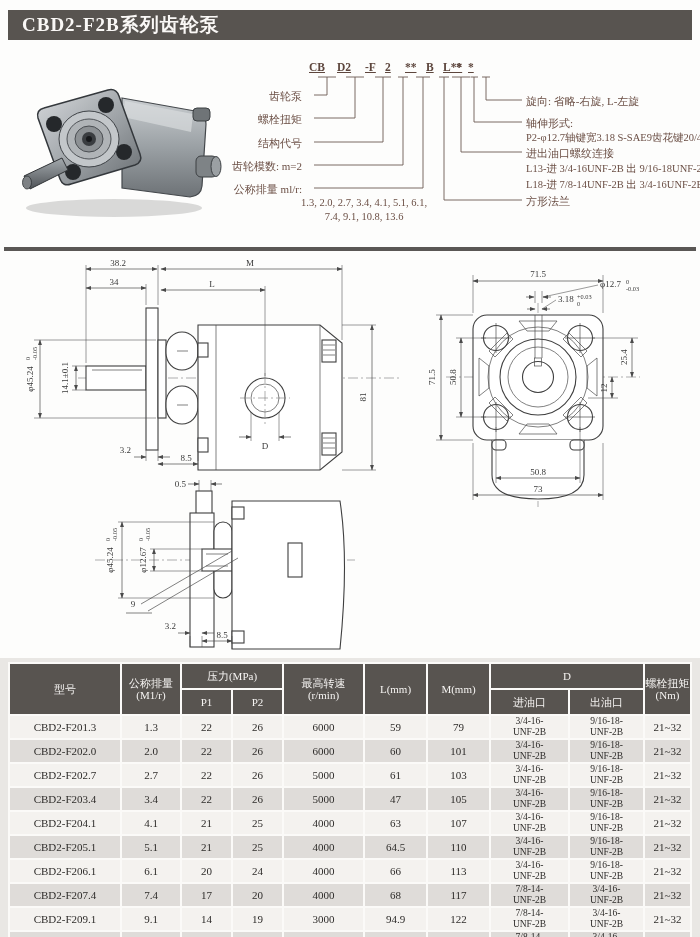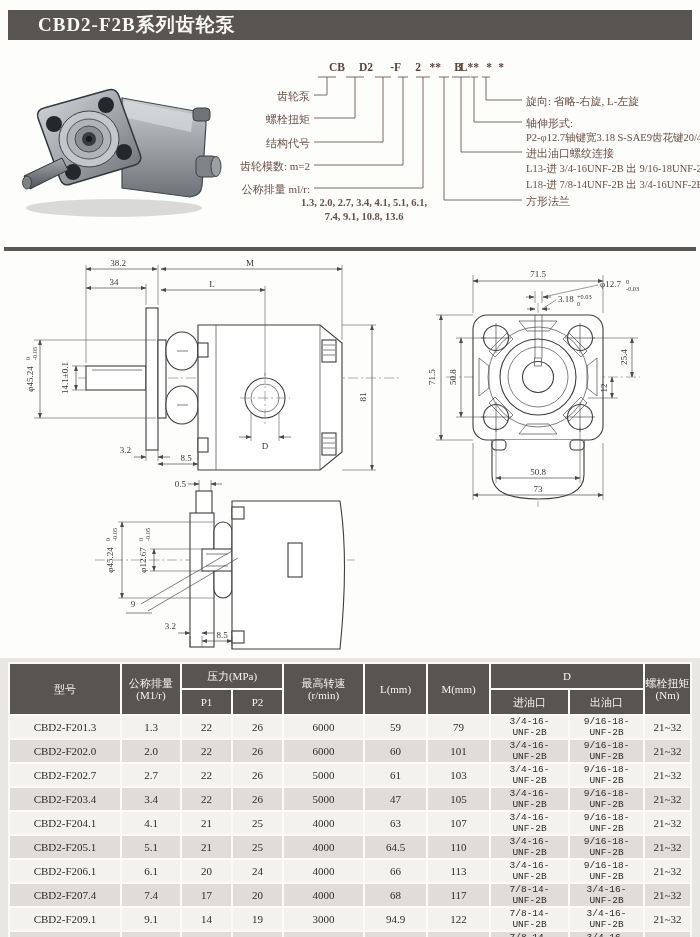--- a/index.html
+++ b/index.html
@@ -1,33 +1,33 @@
 <!DOCTYPE html>
 <html><head>
 <meta charset="utf-8">
 <style>
   html,body{margin:0;padding:0;background:#ffffff;}
   .page{position:relative;width:700px;height:937px;background:#fdfdfc;overflow:hidden;
         font-family:"Liberation Serif","DejaVu Serif",serif;color:#2e2c2a;}
   
   .title-bar{position:absolute;left:8px;top:10px;width:684px;height:30px;background:#585450;
-             color:#faf8f6;font-size:19px;font-weight:bold;line-height:30px;padding-left:30px;
+             color:#faf8f6;font-size:19px;font-weight:bold;line-height:30px;padding-left:14px;
              box-sizing:border-box;letter-spacing:1px;}
   
   .photo{position:absolute;left:10px;top:56px;width:212px;height:170px;}
   
   .diagram{position:absolute;left:250px;top:55px;width:450px;height:185px;font-size:11px;color:#6b4f45;}
   .diagram svg{position:absolute;left:0;top:0;pointer-events:none;}
-  .code-seg{position:absolute;top:6px;width:36px;text-align:right;font-size:11.5px;color:#5d463d;font-weight:bold;}
+  .code-seg{position:absolute;top:6px;width:36px;text-align:left;font-size:11.5px;color:#5d463d;font-weight:bold;text-decoration:underline;}
   .dlabel{position:absolute;white-space:nowrap;line-height:14px;}
-  .dlabel.left{right:390px;text-align:left;}
+  .dlabel.left{right:398px;text-align:left;}
   .dlabel.rightl{left:276px;text-align:left;}
   .ddetail{font-size:10.5px;}
   .dvalues{position:absolute;left:6px;top:141px;width:216px;text-align:center;white-space:pre-line;
-           font-size:10.5px;line-height:14px;font-weight:bold;}
+           font-size:10.5px;line-height:14px;}
   
   .divider{position:absolute;left:4px;top:247px;width:692px;height:4px;background:#5a5755;}
   
   .drawings{position:absolute;left:0;top:255px;width:700px;height:400px;}
   .outline{stroke:#3f3f3f;stroke-width:1.1;fill:#ffffff;}
   .thin{stroke:#4a4a4a;stroke-width:0.7;fill:none;}
   .cl{stroke:#7a7a7a;stroke-width:0.6;stroke-dasharray:10 3 2 3;fill:none;}
   .dim{stroke:#4a4a4a;stroke-width:0.7;fill:none;marker-start:url(#ar);marker-end:url(#ar);}
   .dime{stroke:#4a4a4a;stroke-width:0.7;fill:none;marker-end:url(#ar);}
   .ext{stroke:#4a4a4a;stroke-width:0.55;fill:none;}
@@ -36,21 +36,21 @@
   
   .table-section{position:absolute;left:0;top:658px;width:700px;height:279px;background:#e9e7e4;
                  padding:4px 8px;box-sizing:border-box;}
   table.spec{border-collapse:separate;border-spacing:2px;width:684px;table-layout:fixed;
              background:#fbfaf8;font-size:11px;}
   table.spec th{background:#585450;color:#f5f3f1;font-weight:normal;text-align:center;
                 padding:1px 0;white-space:pre-line;line-height:12px;height:22px;}
   table.spec td{text-align:center;padding:0;height:18px;line-height:11px;color:#2e2c2a;}
   table.spec tbody tr:nth-child(odd) td{background:#f4f2ef;}
   table.spec tbody tr:nth-child(even) td{background:#dfdcd9;}
-  td.port{white-space:pre-line;font-size:9.5px;line-height:9.5px;font-family:Liberation Mono, monospace;}
+  td.port{white-space:pre-line;font-size:9.5px;line-height:9.5px;}
 </style>
 </head>
 <body>
 
 <div class="page">
 
   <div class="title-bar">CBD2-F2B系列齿轮泵</div>
 
   <div class="photo">
     <svg width="212" height="170" viewBox="0 0 212 170">

